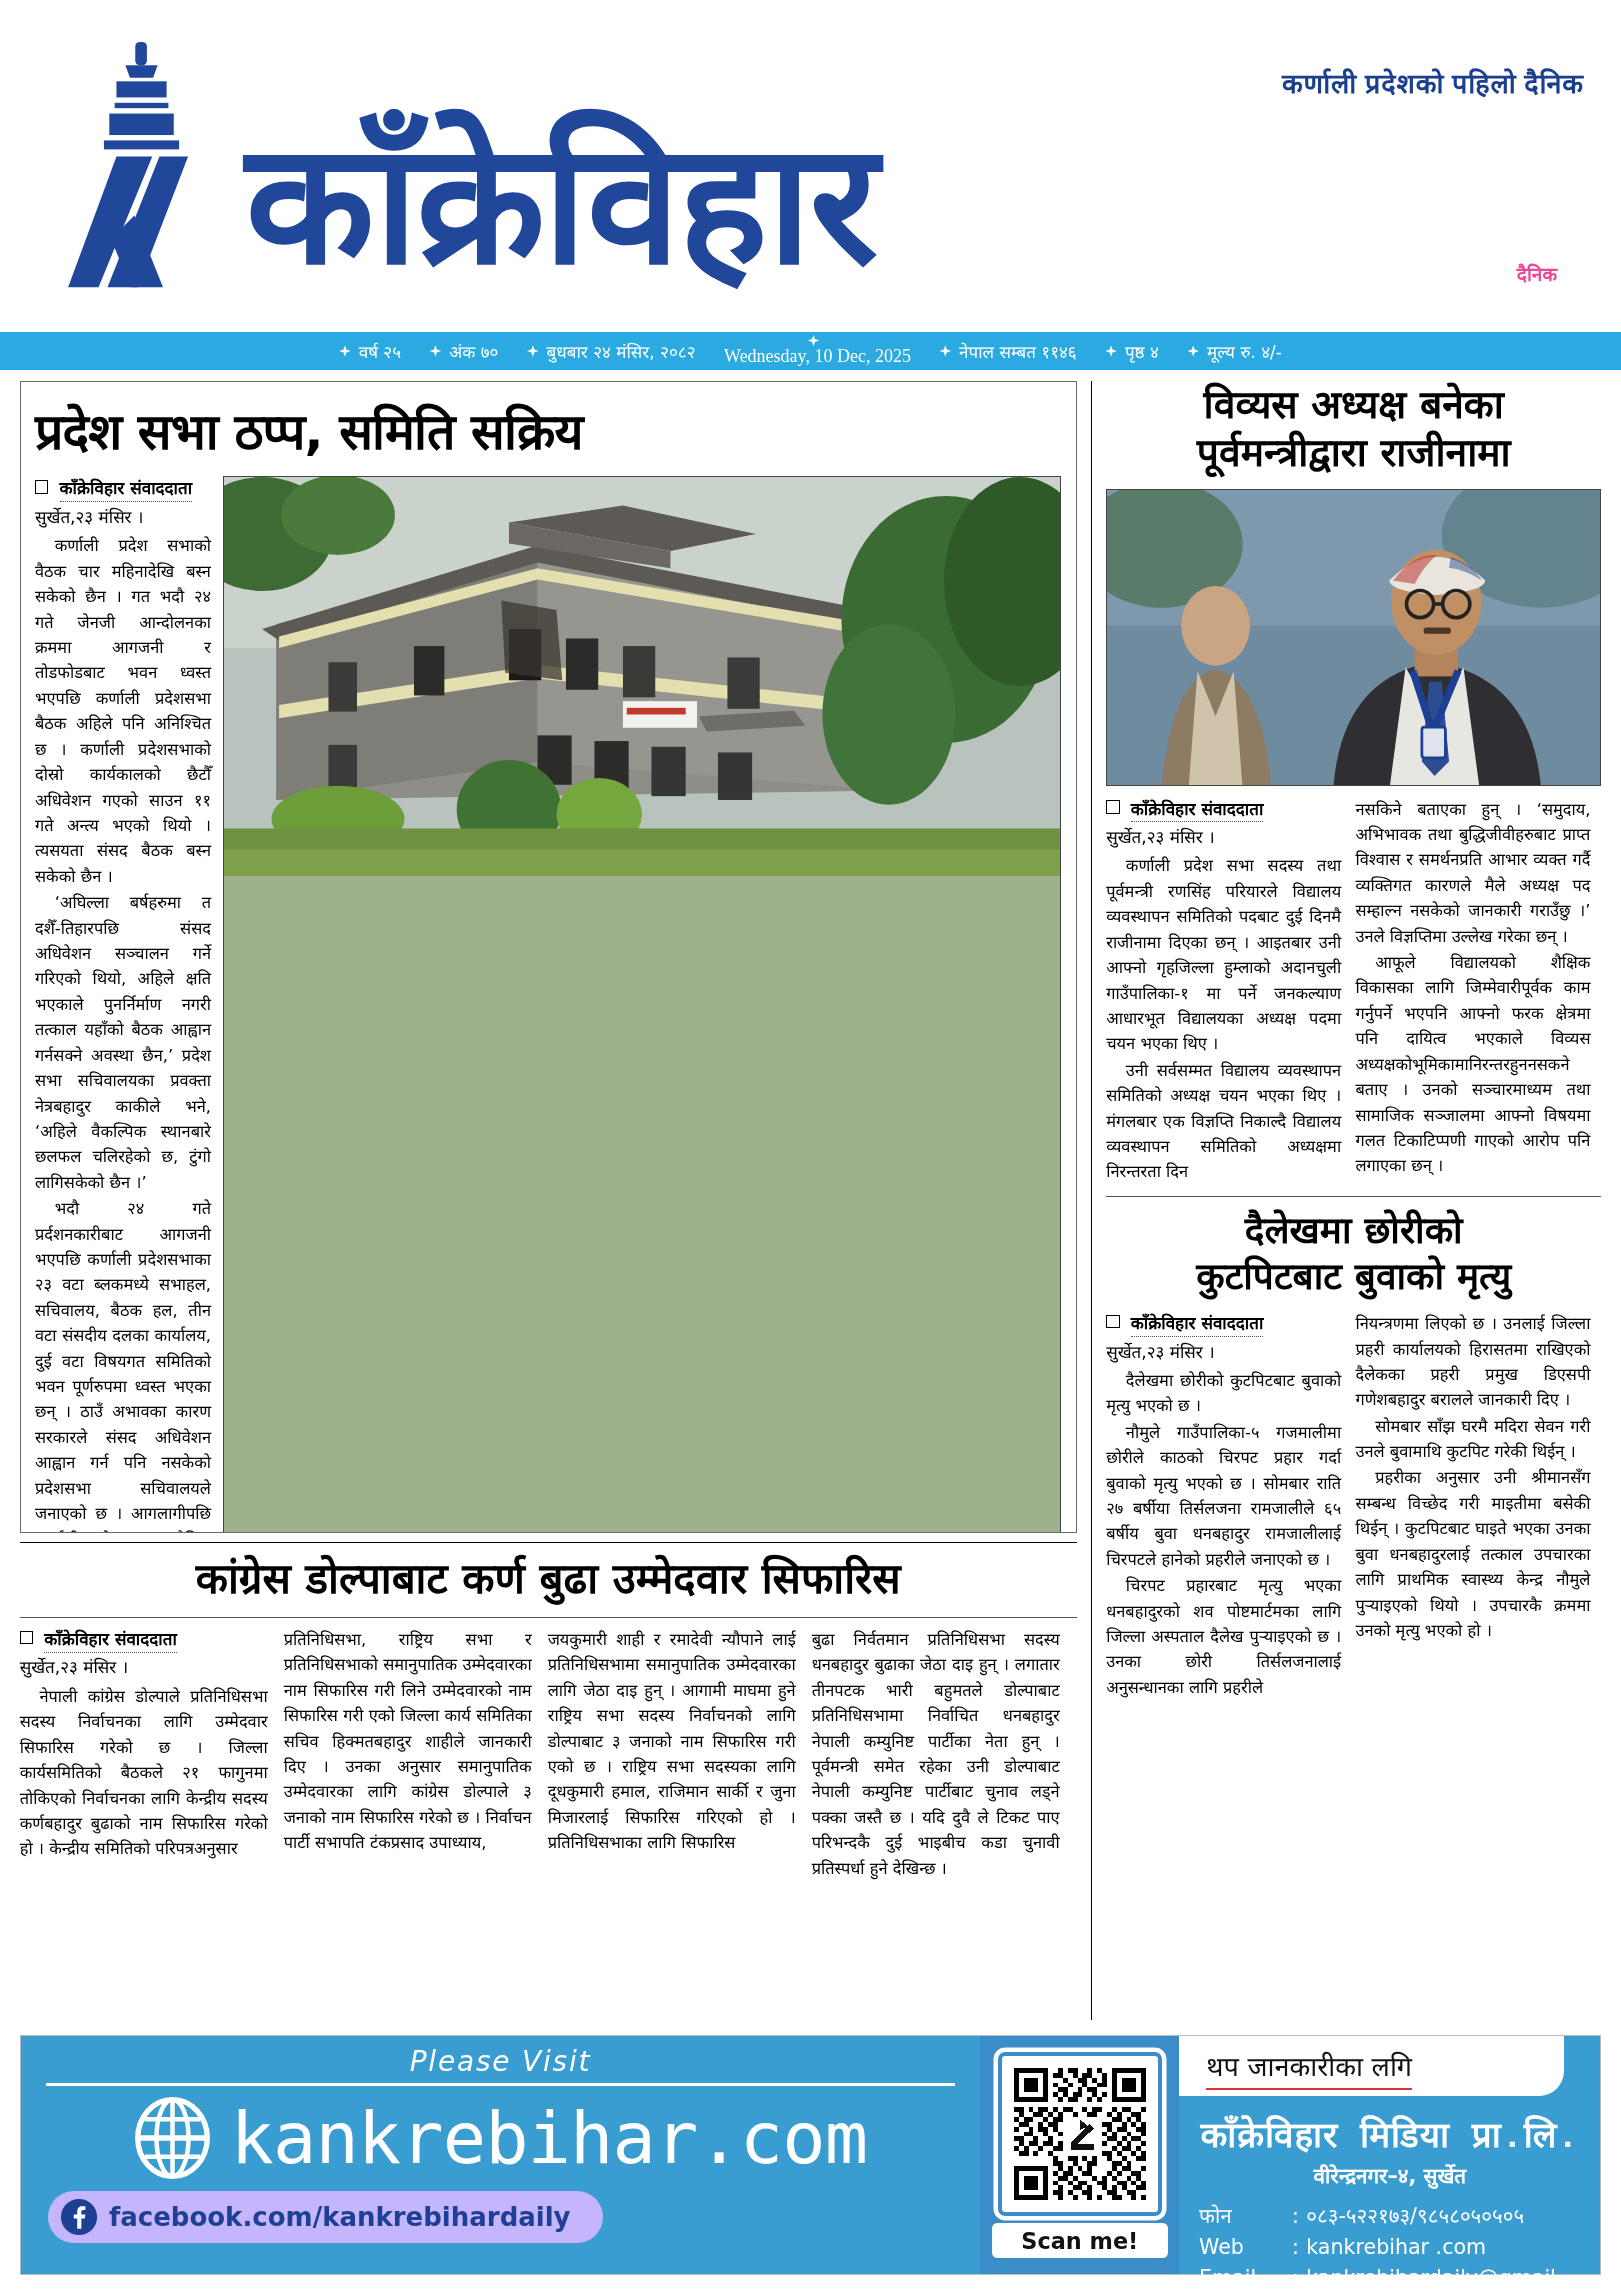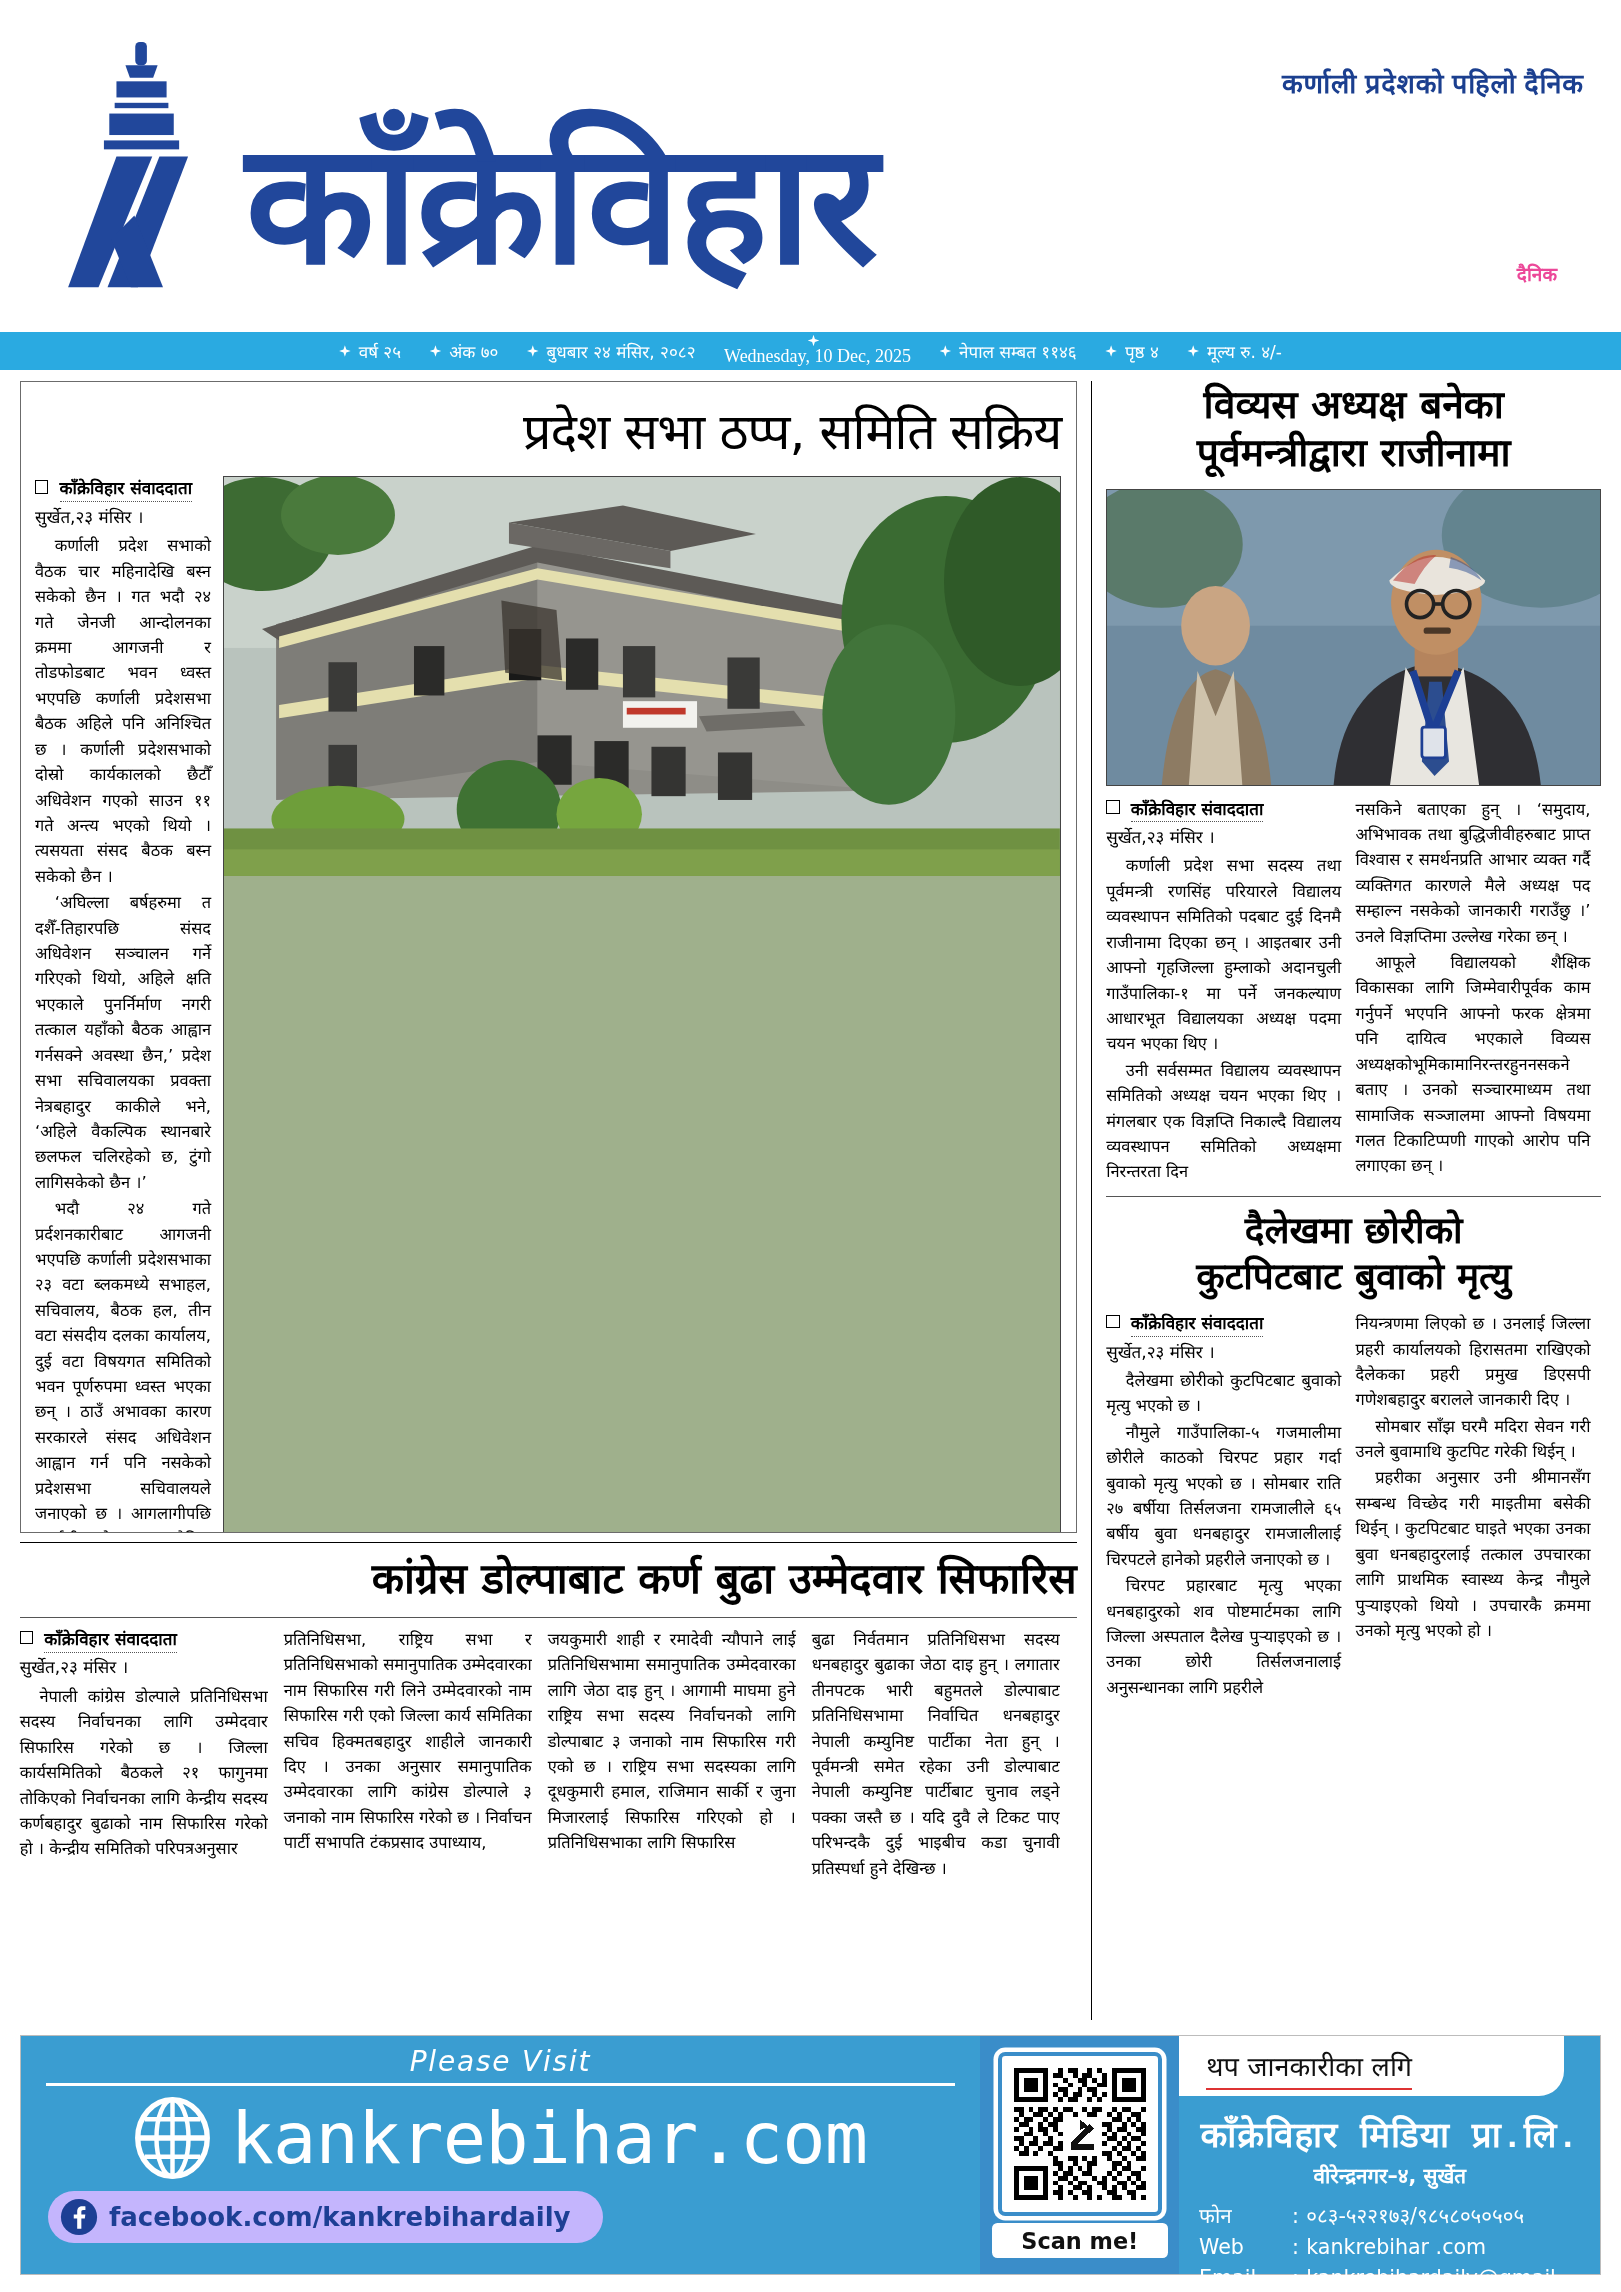--- a/index.html
+++ b/index.html
@@ -114,23 +114,23 @@
 
   
   .lead-box {
     border: 0.9px solid #6b6b6b;
     padding: 12.5px 14.3px 9px 14.3px;
     height: 1152px;
     position: relative;
     overflow: hidden;
   }
   .lead-headline {
-    text-align: right;
-    font-family: "DejaVu Sans", sans-serif;
-    font-weight: 400;
+    text-align: left;
+    font-family: "DejaVu Sans", sans-serif;
+    font-weight: 700;
     font-size: 50px;
     line-height: 1.18;
     color: #000;
     margin: 9px 0 14.3px 0;
     letter-spacing: -0.9px;
   }
   .lead-top {
     display: flex;
     gap: 12.5px;
   }
@@ -179,21 +179,21 @@
     min-height: 365px;
     background: #9fb08c;
   }
   .lead-col1 { width: 176px; flex: none; }
 
   
   .hr-thick { height: 1.8px; background: #000; margin: 9px 0 0 0; }
   .hr-thin { height: 0.9px; background: #555; margin: 10.7px 0; }
 
   .section-headline {
-    text-align: right;
+    text-align: center;
     font-family: "DejaVu Sans", sans-serif;
     font-weight: 700;
     font-size: 42px;
     line-height: 1.2;
     margin: 10.7px 0 12.5px 0;
     color: #000;
   }
   .four-cols {
     display: flex;
     gap: 16px;

